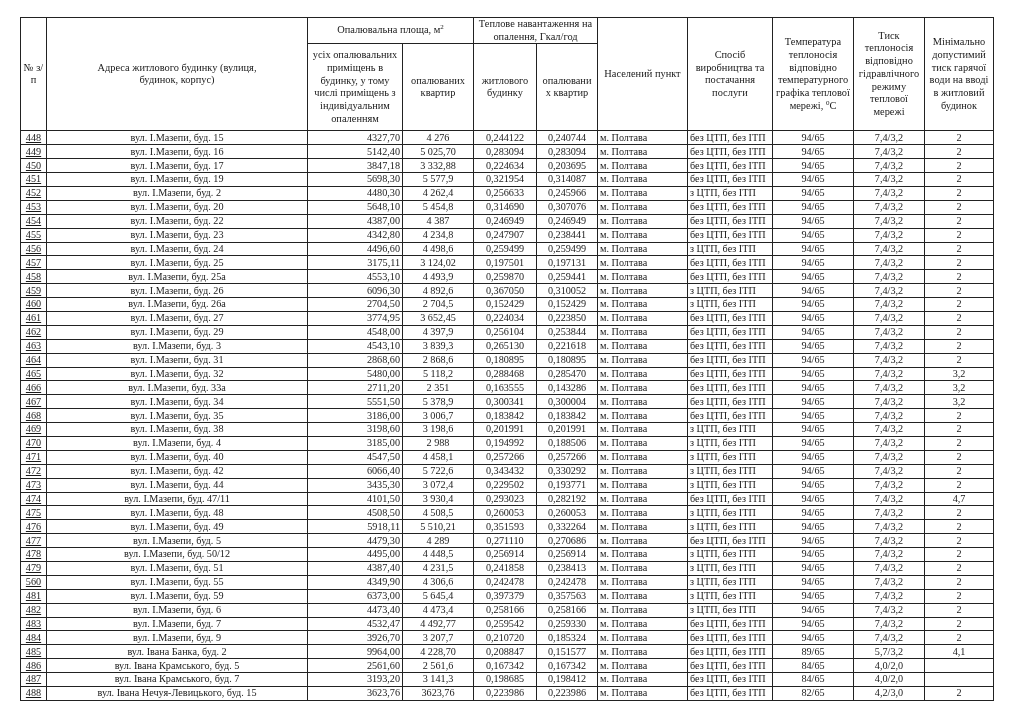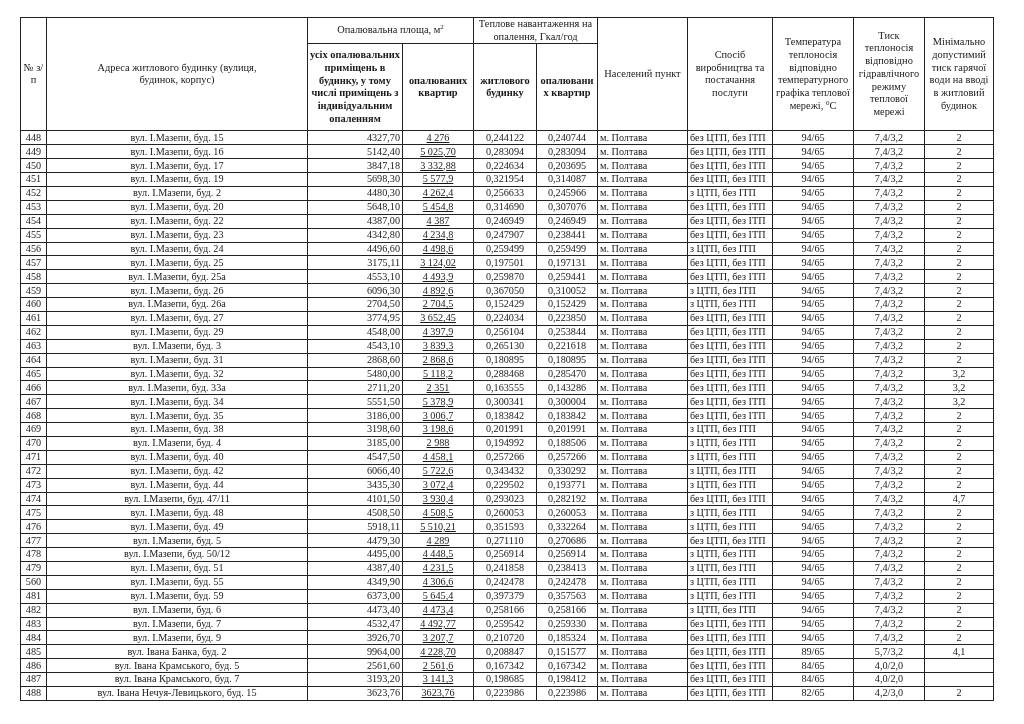--- a/index.html
+++ b/index.html
@@ -34,32 +34,32 @@
   }
   table.heat th {
     font-weight: normal;
     text-align: center;
     vertical-align: middle;
     white-space: normal;
     line-height: 1.22;
     font-size: 10.4px;
   }
   table.heat thead tr.h1 th { height: 19px; }
-  table.heat thead tr.h2 th { height: 86px; font-weight: bold; }
+  table.heat thead tr.h2 th { height: 86px; }
   table.heat tbody td {
     height: 12.9px;
     vertical-align: middle;
   }
-  td.c-num { text-align: center; }
+  td.c-num { text-align: center; text-decoration: underline; }
   td.c-addr { text-align: center; }
   td.c-c { text-align: center; }
   td.c-l { text-align: left; }
   
   td.c-area-all { border-right-color: #8a8aa8; text-align: right; }
-  td.c-area-apt { border-left-color: #8a8aa8; text-decoration: underline; }
+  td.c-area-apt { border-left-color: #8a8aa8; }
   sup { font-size: 7px; line-height: 0; vertical-align: super; }
 </style>
 </head>
 <body>
 
 <div class="page">
   <table class="heat">
     <colgroup>
       <col style="width:26px">
       <col style="width:261px">

